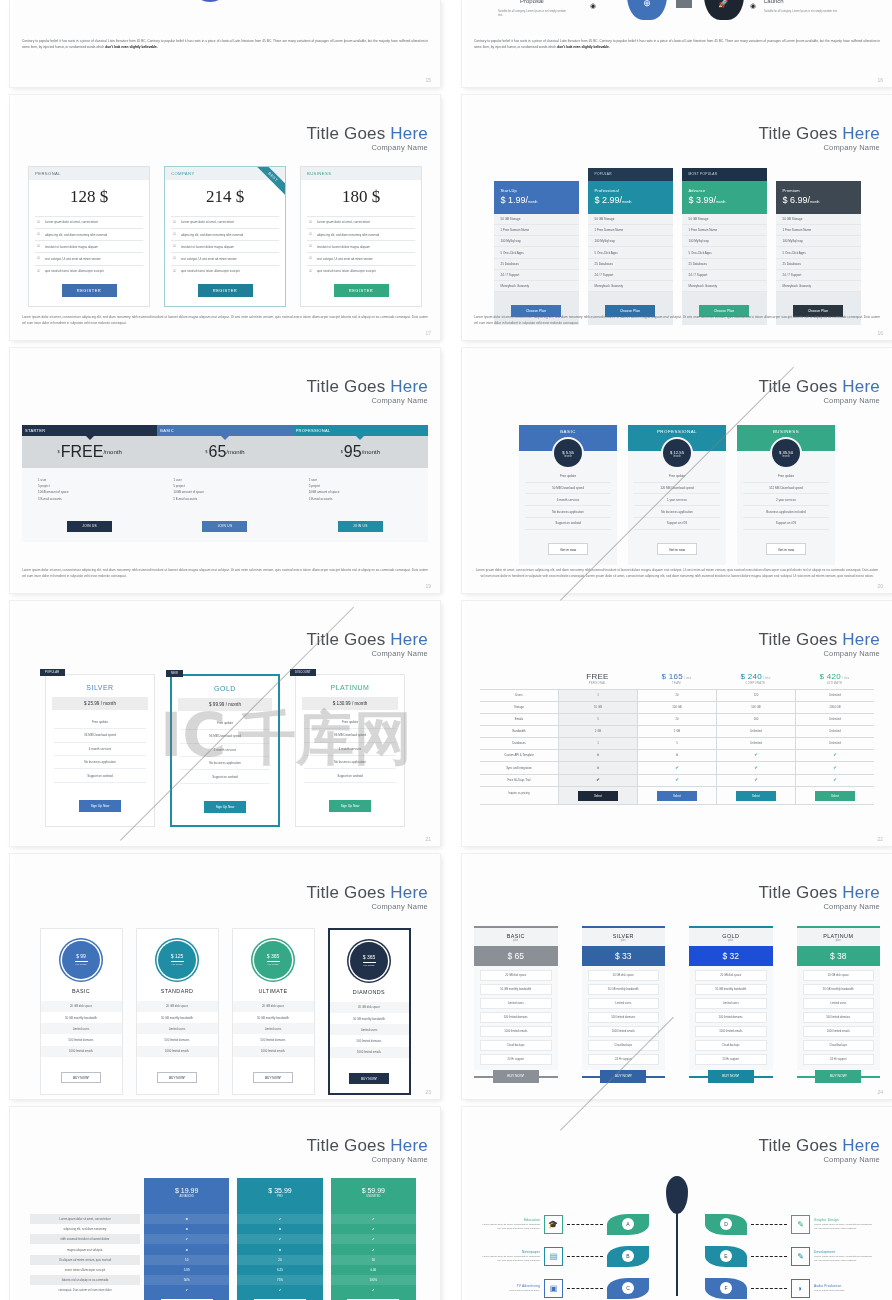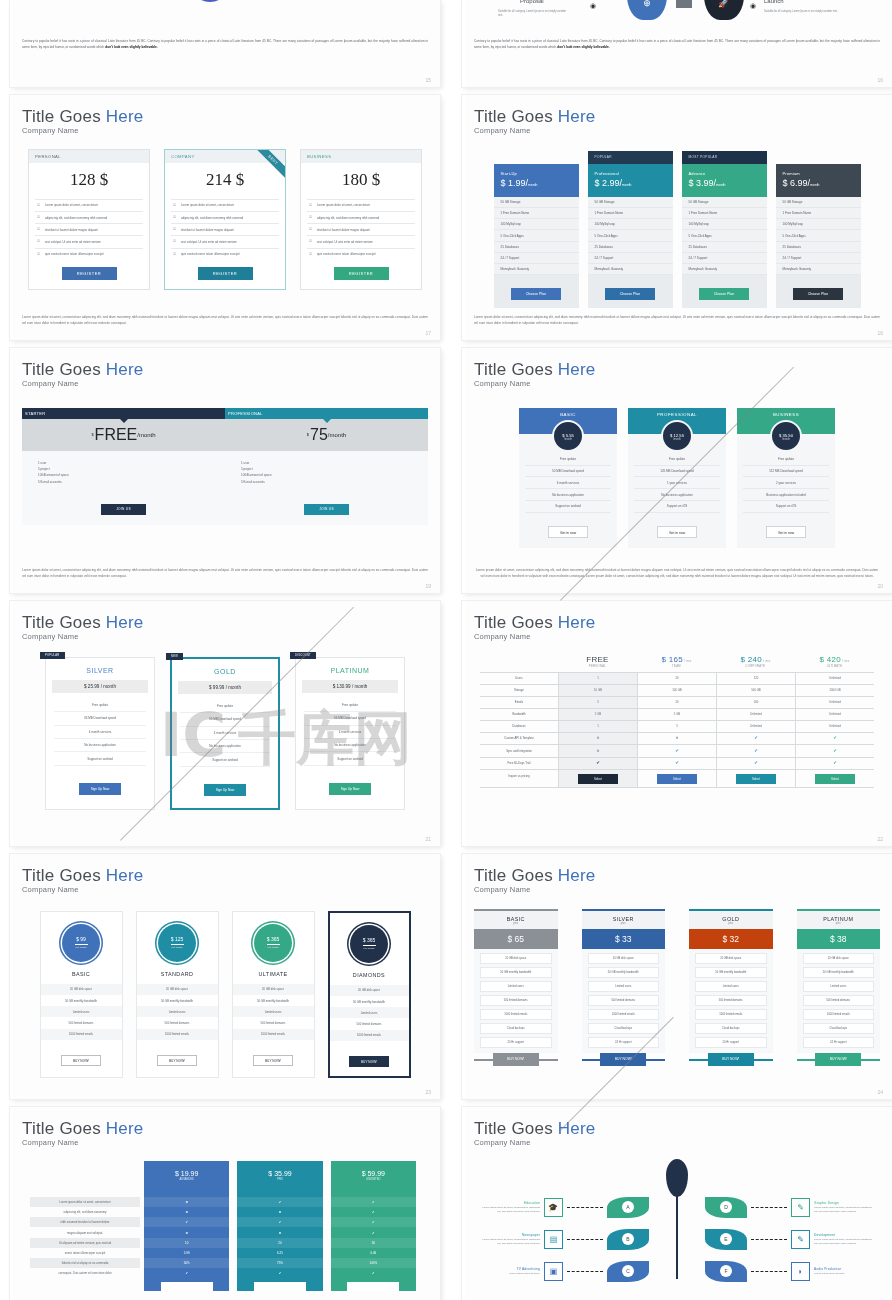--- a/index.html
+++ b/index.html
@@ -24,21 +24,21 @@
     box-shadow:0 0 0 1px #efefef, 2px 2px 5px rgba(0,0,0,0.10);
     overflow:hidden;
   }
   .slide::before{
     content:""; position:absolute; left:0; top:0; bottom:0; width:3px;
     background:#ffffff;
   }
   .slide-inner{ position:absolute; inset:0; padding:6px 12px 4px 12px; }
 
   
-  .ttl { text-align:left; margin-top:7px; }
+  .ttl { text-align:right; margin-top:24px; }
   .ttl h1 { font-size:17px; font-weight:400; color:#4a4f56; letter-spacing:.2px; line-height:1.05;}
   .ttl h1 .hl { color:#3f72b8; }
   .ttl h2 { font-size:7.5px; font-weight:400; color:#6d737b; letter-spacing:.2px; margin-top:0px;}
   .pagenum{ position:absolute; right:9px; bottom:4px; font-size:5px; color:#bdbdbd;}
 
   .lorem { position:absolute; left:12px; right:12px; bottom:14px; font-size:3.2px; line-height:1.9; color:#6b7077; text-align:justify;}
   .lorem.c { text-align:center; }
 
   
   .s17-row{ display:flex; gap:14px; justify-content:center; margin-top:14px;}
@@ -398,24 +398,39 @@
             </div>
             <div class="s19-f">
               <div>1 user</div>
               <div>5 project</div>
               <div>10GB amount of space</div>
               <div>5 E-mail accounts</div>
             </div>
             <div class="s19-b"><button class="s19-btn" style="background:#22314a">JOIN US</button></div>
           </div>
           <div class="s19-col">
+            <div class="s19-h" style="background:#4778b5">BASIC<span class="notch" style="border-top-color:#4778b5"></span></div>
+            <div class="s19-p">
+              <span class="cur">$</span>
+              <span class="big">65</span>
+              <span class="per">/month</span>
+            </div>
+            <div class="s19-f">
+              <div>1 user</div>
+              <div>5 project</div>
+              <div>10GB amount of space</div>
+              <div>5 E-mail accounts</div>
+            </div>
+            <div class="s19-b"><button class="s19-btn" style="background:#4778b5">JOIN US</button></div>
+          </div>
+          <div class="s19-col">
             <div class="s19-h" style="background:#1f8ea4">PROFESSIONAL<span class="notch" style="border-top-color:#1f8ea4"></span></div>
             <div class="s19-p">
               <span class="cur">$</span>
-              <span class="big">75</span>
+              <span class="big">95</span>
               <span class="per">/month</span>
             </div>
             <div class="s19-f">
               <div>1 user</div>
               <div>5 project</div>
               <div>10GB amount of space</div>
               <div>5 E-mail accounts</div>
             </div>
             <div class="s19-b"><button class="s19-btn" style="background:#1f8ea4">JOIN US</button></div>
           </div>
@@ -754,21 +769,21 @@
               <div class="s24-line" style="background:#3163a5"></div>
               <button class="s24-btn" style="background:#3163a5">BUY NOW!</button>
             </div>
           </div>
           <div class="s24-card">
             <div class="s24-bar" style="background:#1a87a0"></div>
             <div class="s24-nm">
               <b>GOLD</b>
               <i>plan</i>
             </div>
-            <div class="s24-pr" style="background:#c2410c">$ 32</div>
+            <div class="s24-pr" style="background:#1d4ed8">$ 32</div>
             <div class="s24-list">
               <div>20 GB disk space</div>
               <div>50 GB monthly bandwidth</div>
               <div>Limited users</div>
               <div>500 limited domains</div>
               <div>1000 limited emails</div>
               <div>Cloud backups</div>
               <div>24 Hr support</div>
             </div>
             <div class="s24-b">

